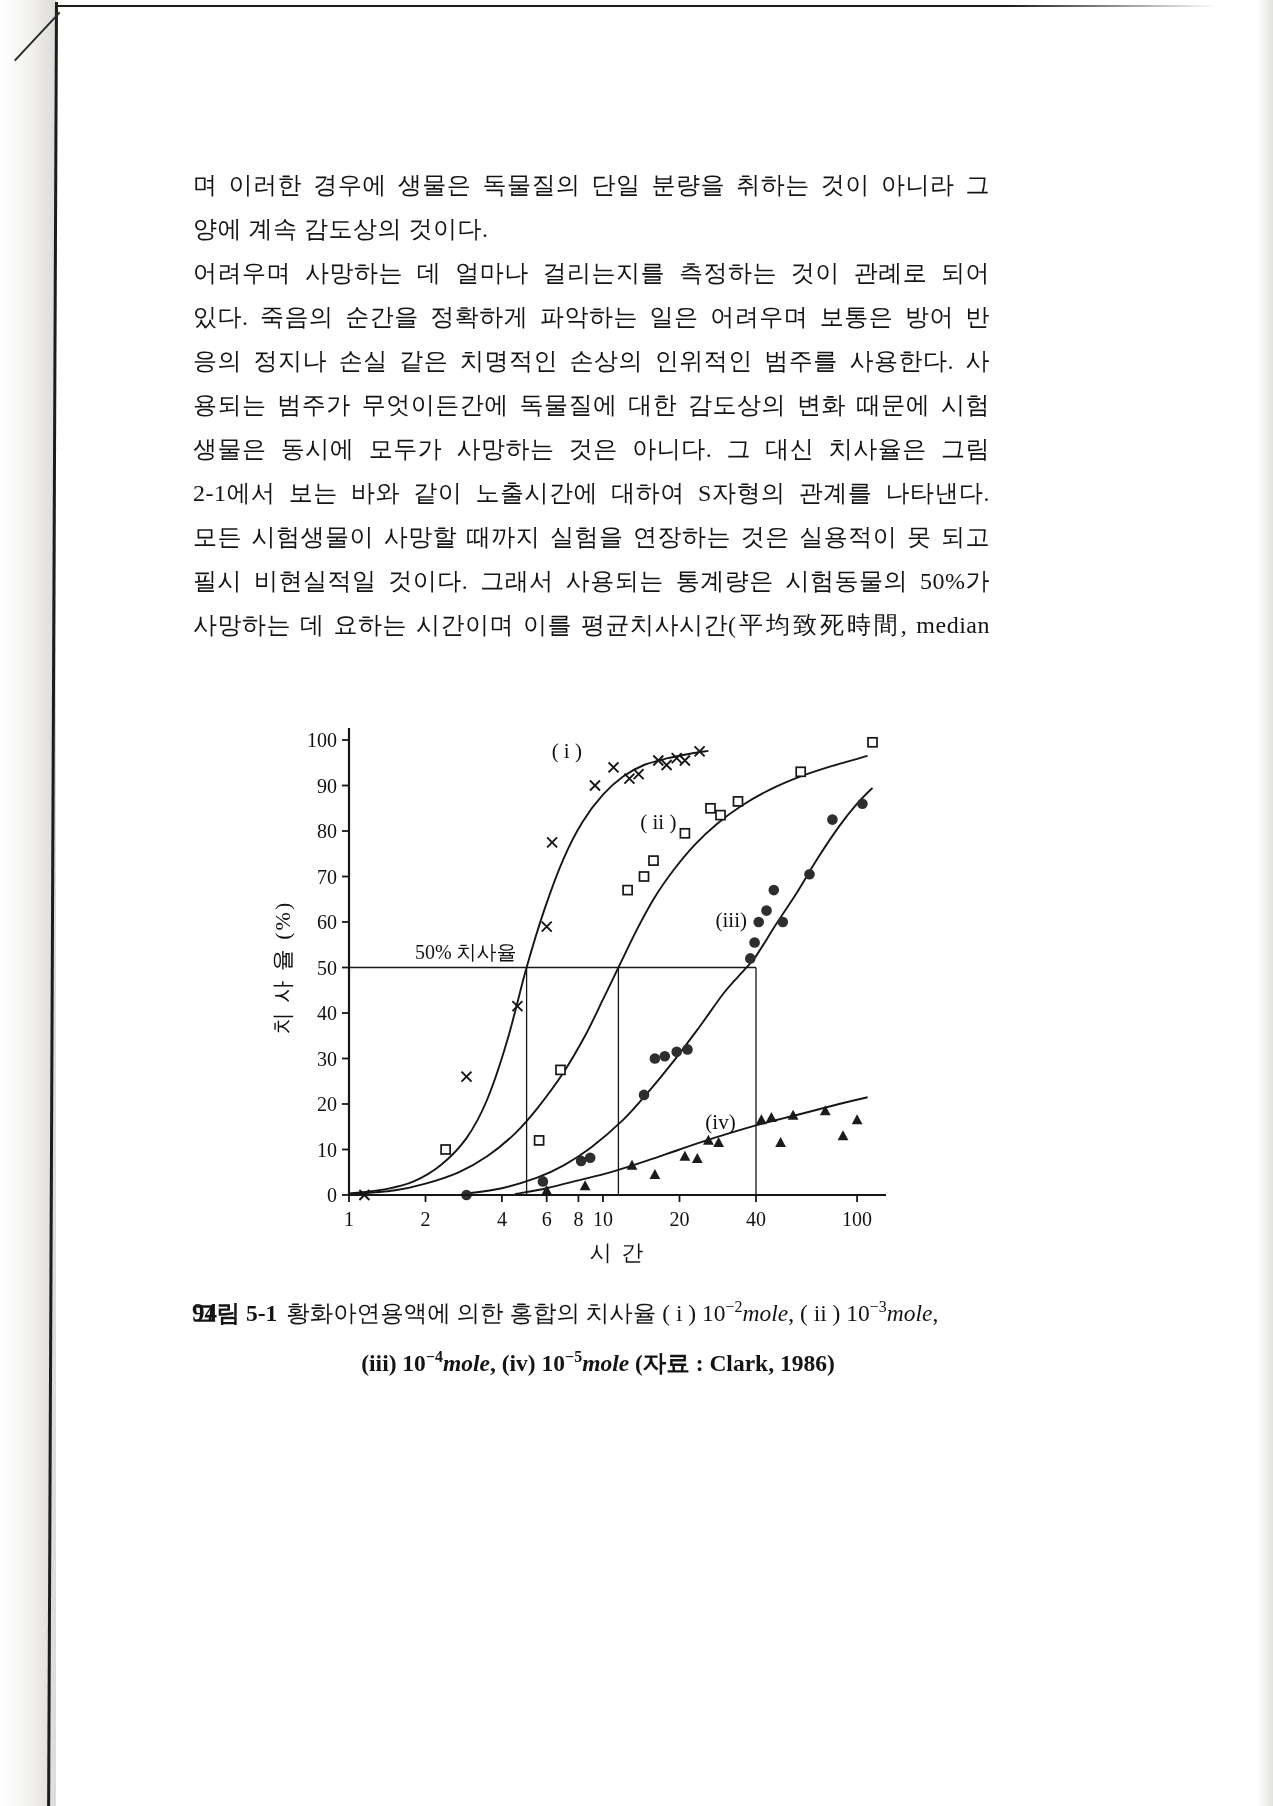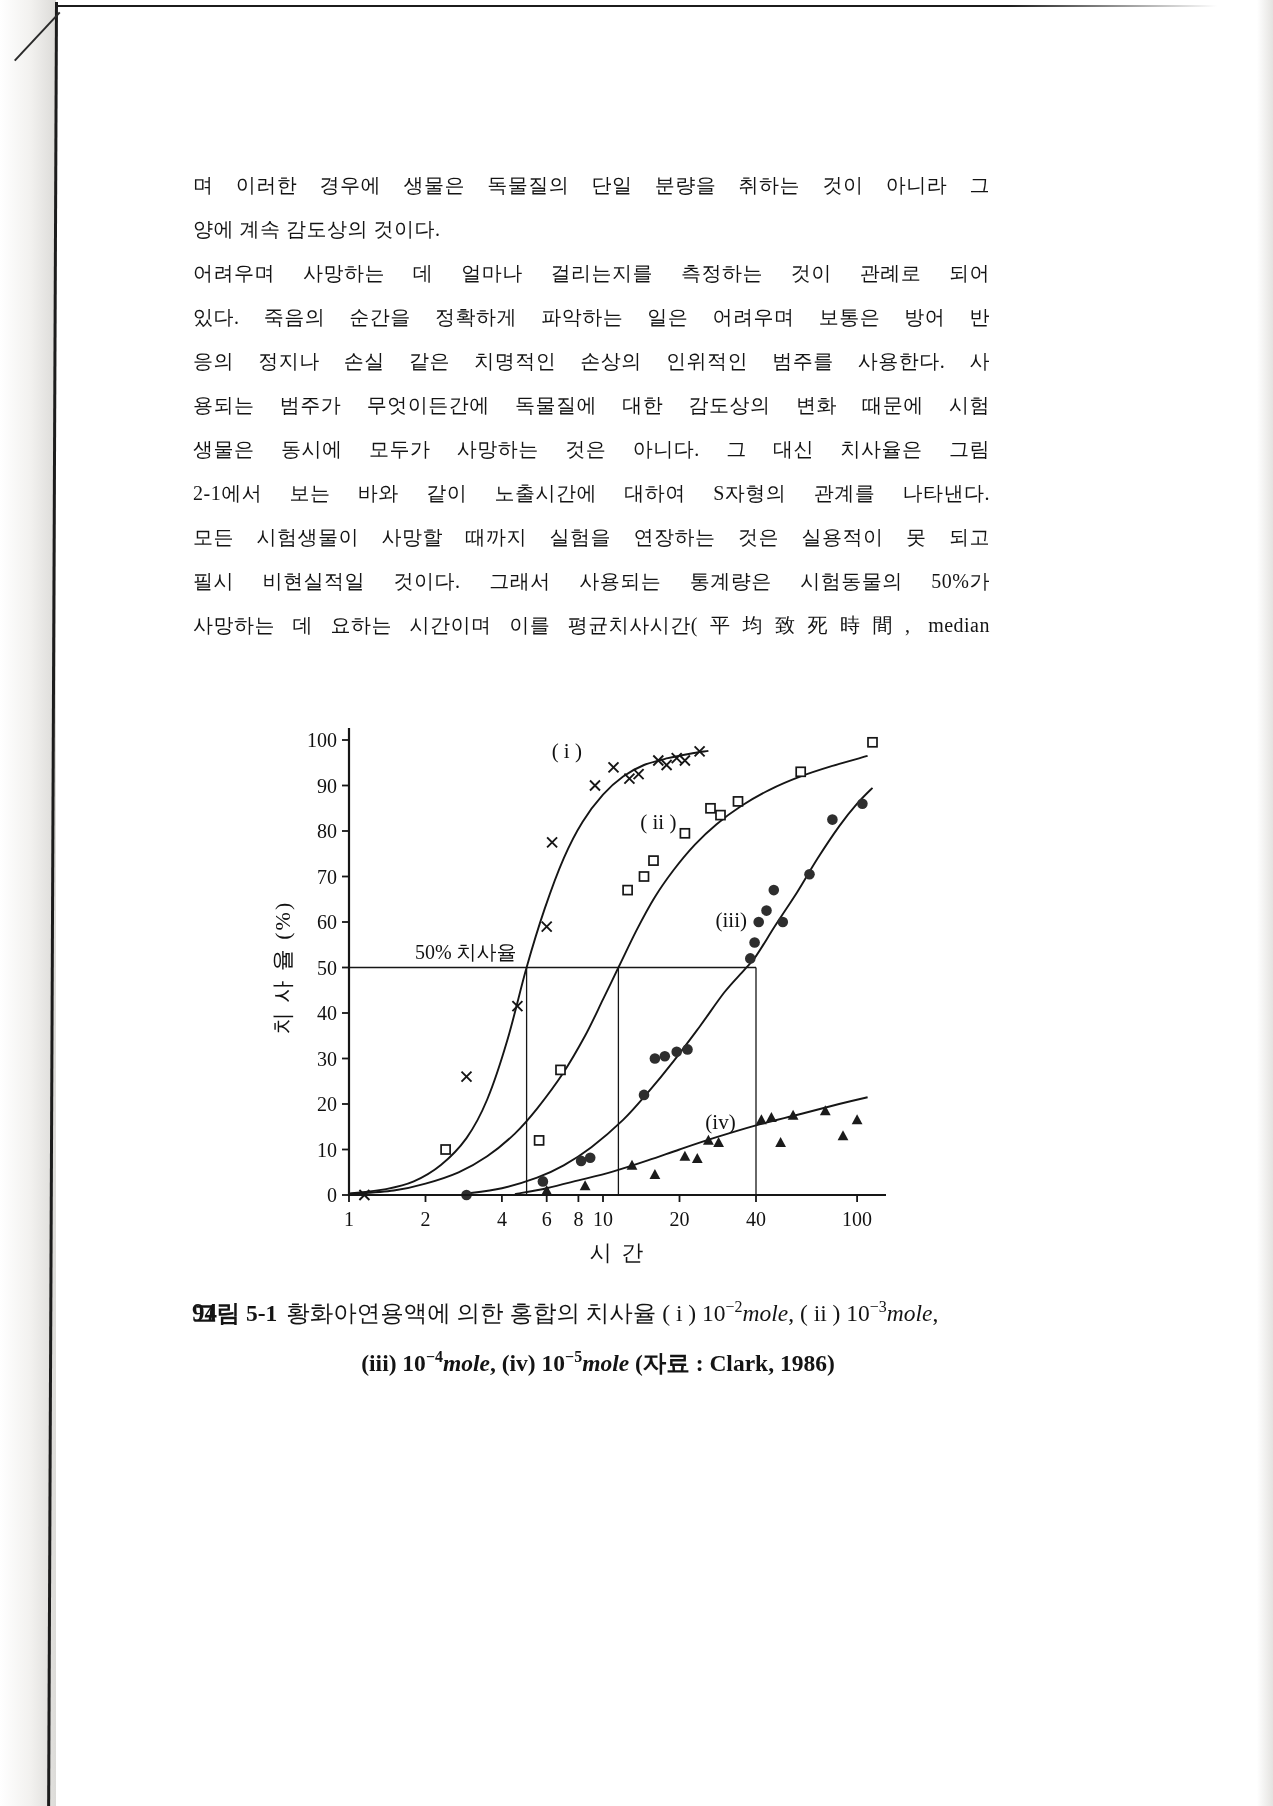--- a/index.html
+++ b/index.html
@@ -16,21 +16,21 @@
     transform:rotate(0.25deg);transform-origin:top left;}
   .topline{position:absolute;left:57px;top:5px;width:1160px;height:2px;
     background:linear-gradient(90deg,#1c1c1c 82%,rgba(28,28,28,0));}
   .cornerline{position:absolute;left:14px;top:60px;width:66px;height:2px;background:#2a2a2a;
     transform:rotate(-47deg);transform-origin:left top;}
   .edge-right{position:absolute;right:0;top:0;width:16px;height:100%;
     background:linear-gradient(270deg,#e4e3e0,rgba(255,255,255,0));}
 
   
   .body-text{position:absolute;left:193px;top:163px;width:797px;
-    font-size:20px;line-height:44px;letter-spacing:0.5px;}
+    font-size:24px;line-height:44px;letter-spacing:0.5px;}
   .tl{white-space:nowrap;overflow:hidden;height:44px;}
   .j{text-align:justify;text-align-last:justify;}
   .ind{text-indent:26px;}
 
   
   .figure{position:absolute;left:266px;top:710px;width:660px;height:558px;}
   #chart .tick{font-family:"Liberation Serif","DejaVu Serif",serif;font-size:20px;fill:#111;}
   #chart .ann{font-family:"Liberation Serif","DejaVu Serif",serif;font-size:20px;fill:#111;}
   #chart .slabel{font-family:"Liberation Serif","DejaVu Serif",serif;font-size:21px;fill:#111;}
   #chart .atitle{font-family:"Liberation Serif","DejaVu Serif",serif;font-size:22px;fill:#111;letter-spacing:2px;}

